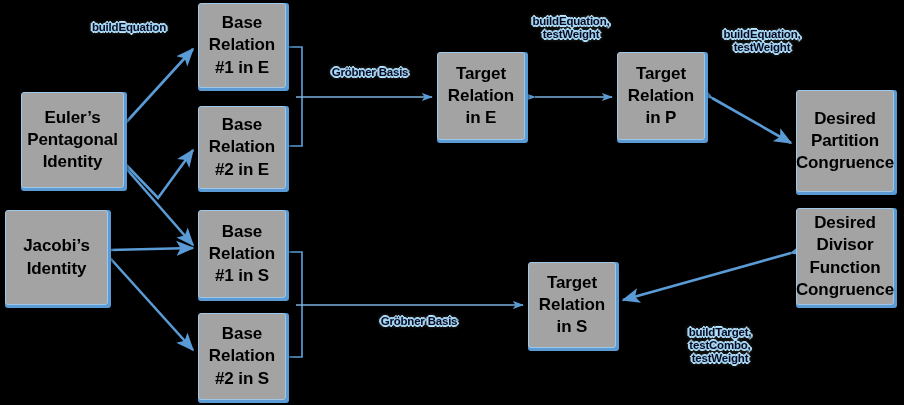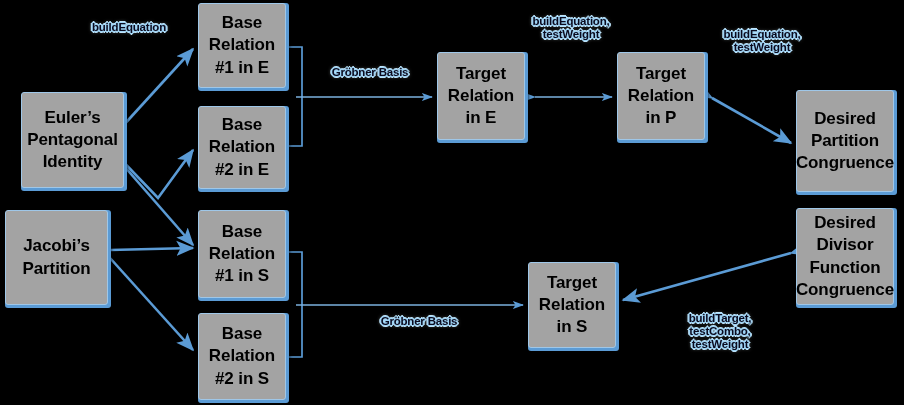--- a/index.html
+++ b/index.html
@@ -126,21 +126,21 @@
   </svg>
 
   <div class="node" style="left:5px;  top:92px;  width:103px; height:96px;margin-left:16px;">
     <span class="txt" style="white-space: pre-line;">Euler’s
 Pentagonal
 Identity</span>
   </div>
 
   <div class="node" style="left:5px;  top:210px; width:103px; height:95px;">
     <span class="txt" style="white-space: pre-line;">Jacobi’s
-Partition</span>
+Identity</span>
   </div>
 
   <div class="node" style="left:198px; top:3px;   width:88px;  height:85px;">
     <span class="txt" style="white-space: pre-line;">Base
 Relation
 #1 in E</span>
   </div>
 
   <div class="node" style="left:198px; top:106px; width:88px;  height:83px;">
     <span class="txt" style="white-space: pre-line;">Base
@@ -196,17 +196,17 @@
   <div class="elabel italic" style="left: 316px; top: 66px; width: 108px; white-space: pre-line;">Gröbner Basis</div>
 
   <div class="elabel" style="left: 516px; top: 15px; width: 110px; white-space: pre-line;">buildEquation,
 testWeight</div>
 
   <div class="elabel" style="left: 707px; top: 28px; width: 110px; white-space: pre-line;">buildEquation,
 testWeight</div>
 
   <div class="elabel italic" style="left: 360px; top: 315px; width: 118px; white-space: pre-line;">Gröbner Basis</div>
 
-  <div class="elabel" style="left: 668px; top: 312px; width: 104px; white-space: pre-line;">buildTarget,
+  <div class="elabel" style="left: 668px; top: 326px; width: 104px; white-space: pre-line;">buildTarget,
 testCombo,
 testWeight</div>
 
 </div>
 
 </body></html>

